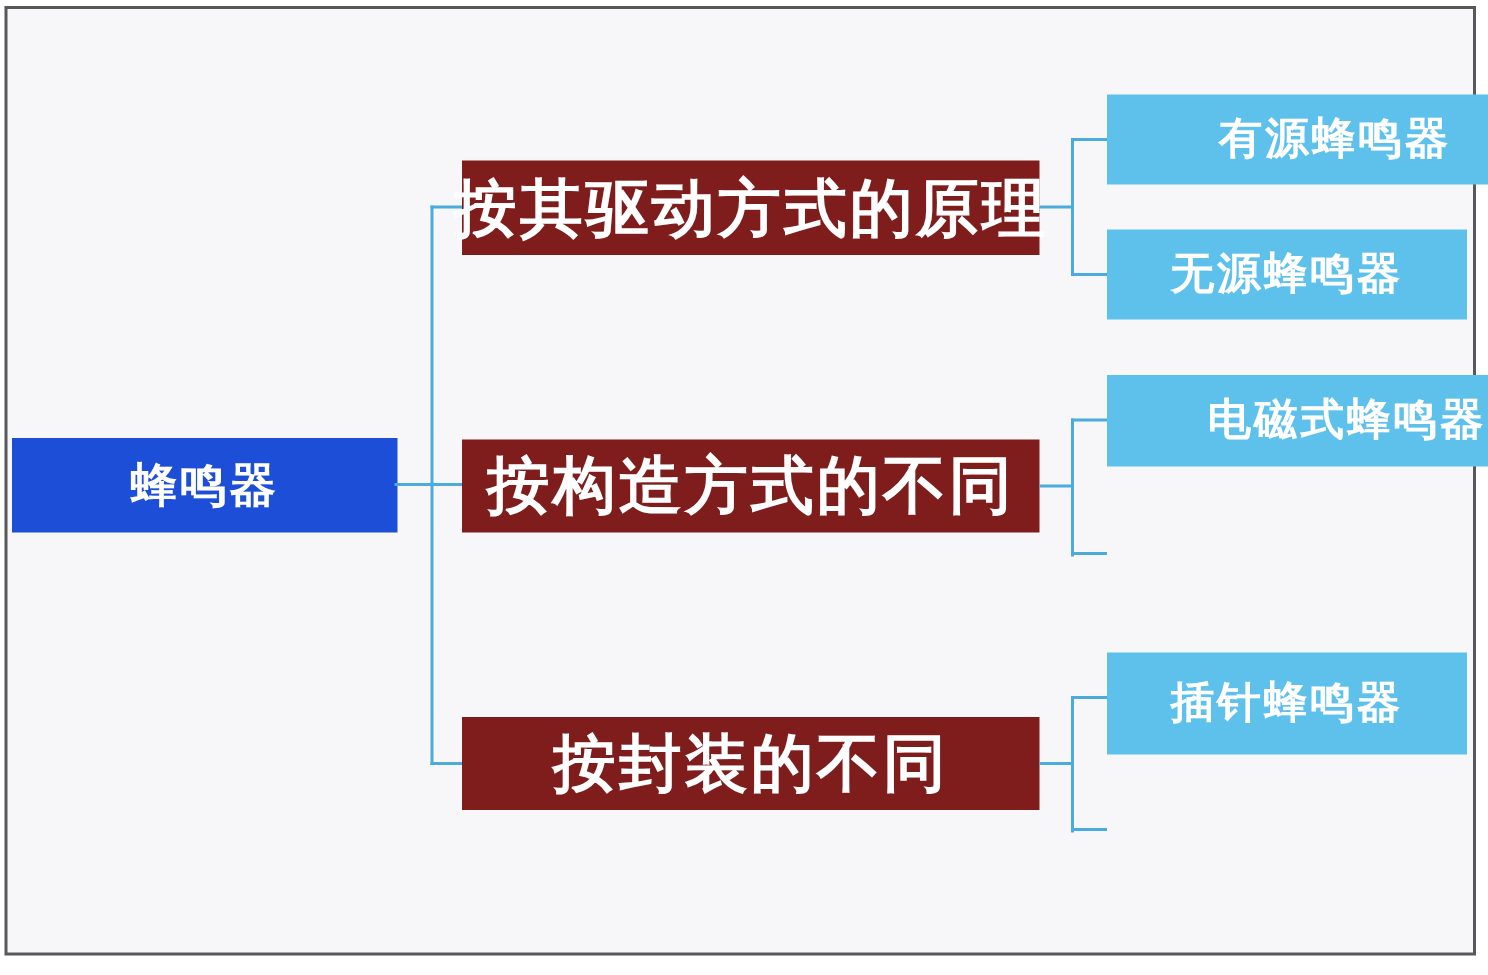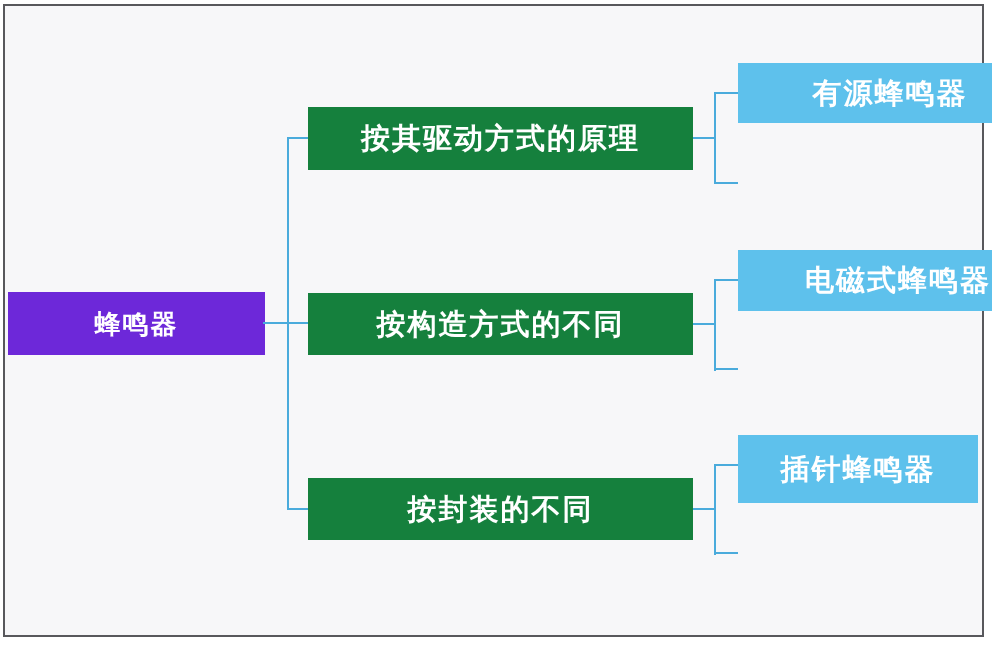--- a/index.html
+++ b/index.html
@@ -31,26 +31,26 @@
     align-items: center;
     justify-content: center;
     color: #ffffff;
     font-weight: bold;
     letter-spacing: 2px;
     line-height: 1;
     text-align: center;
     white-space: nowrap;
   }
   .node.root {
-    background: #6d28d9;
-    font-size: 26px;
+    background: #1d4ed8;
+    font-size: 31px;
   }
   .node.branch {
-    background: #15803d;
-    font-size: 29px;
+    background: #7f1d1d;
+    font-size: 42px;
   }
   .node.leaf {
     background: #5ec1ec;
     font-size: 29px;
   }
   .line {
     position: absolute;
     background: #4aabdc;
   }
 </style>
@@ -64,20 +64,21 @@
   <div class="node root" style="left:8px; top:292px; width:257px; height:63px;">蜂鸣器</div>
 
   <div class="node branch" style="left:308px; top:107px; width:385px; height:63px;">按其驱动方式的原理</div>
 
   <div class="node branch" style="left:308px; top:293px; width:385px; height:62px;text-align:right;">按构造方式的不同</div>
 
   <div class="node branch" style="left:308px; top:478px; width:385px; height:62px;">按封装的不同</div>
 
   <div class="node leaf" style="left:738px; top:63px; width:240px; height:60px;padding-left:32px;">有源蜂鸣器</div>
 
+  <div class="node leaf" style="left:738px; top:153px; width:240px; height:60px;">无源蜂鸣器</div>
 
   <div class="node leaf" style="left:738px; top:250px; width:240px; height:61px;padding-left:40px;">电磁式蜂鸣器</div>
 
 
   <div class="node leaf" style="left:738px; top:435px; width:240px; height:68px;">插针蜂鸣器</div>
 
 
   <div class="line" style="left:263px; top:322px; width:45px; height:2px;"></div>
   <div class="line" style="left:287px; top:137px; width:2px; height:373px;"></div>
   <div class="line" style="left:287px; top:137px; width:21px; height:2px;"></div>

